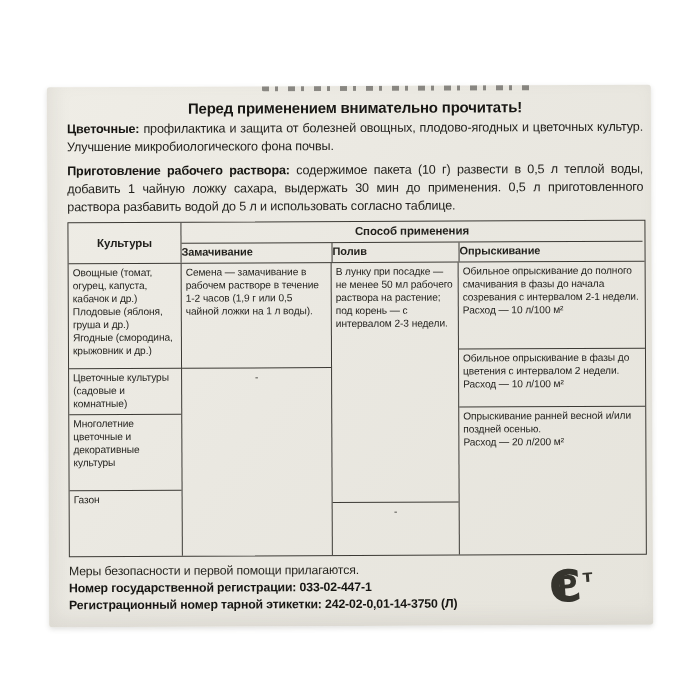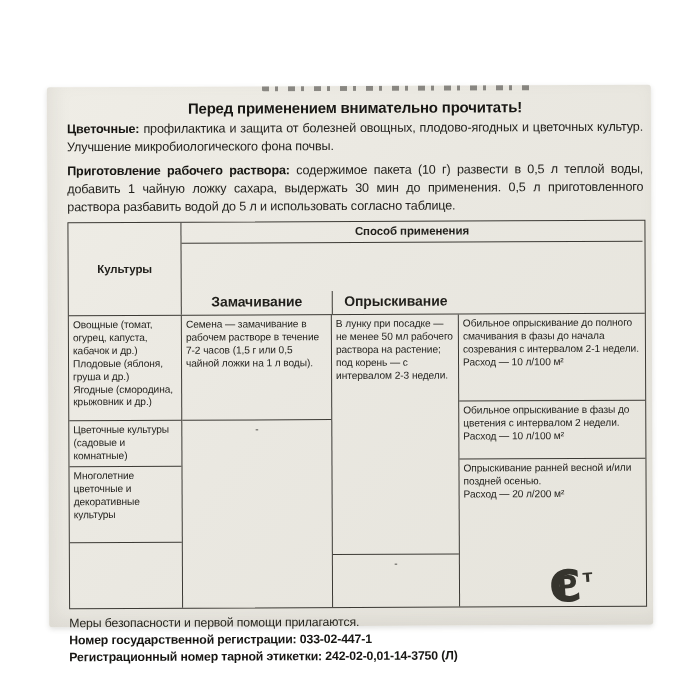--- a/index.html
+++ b/index.html
@@ -40,21 +40,21 @@
   .cultures-hdr{
     display:flex;align-items:center;justify-content:center;font-weight:bold;font-size:11.5px;
   }
   .right-hdr{border-left:1px solid #3c3a35;}
   .method-hdr{
     text-align:center;font-weight:bold;font-size:11.5px;
     border-bottom:1px solid #3c3a35;padding:2px 0 3px 0;
   }
   .sub-hdrs{display:grid;grid-template-columns:150px 127px 185px;}
   .sub-hdrs .cell{
-    text-align:center;font-weight:bold;font-size:14px;padding:2px 0 3px 0;margin-top:48px;
+    font-weight:bold;font-size:11px;padding:2px 0 3px 0;
   }
   .sub-hdrs .cell + .cell{border-left:1px solid #3c3a35;}
   .body{display:grid;grid-template-columns:112px 150px 127px 187px;}
   .col{display:flex;flex-direction:column;}
   .col + .col{border-left:1px solid #3c3a35;}
   .bcell{
     box-sizing:border-box;padding:3px 4px 2px 4px;overflow:hidden;white-space:pre-line;
   }
   .bcell.rule{border-bottom:1px solid #3c3a35;}
   .bcell.center{display:flex;align-items:flex-start;justify-content:center;white-space:normal;}
@@ -83,34 +83,36 @@
   <p class="para"><b>Приготовление рабочего раствора:</b>
     <span>содержимое пакета (10 г) развести в 0,5 л теплой воды, добавить 1 чайную ложку сахара, выдержать 30 мин до применения. 0,5 л приготовленного раствора разбавить водой до 5 л и использовать согласно таблице.</span></p>
 
   <div class="tbl">
     <div class="hdr-top">
       <div class="cultures-hdr">Культуры</div>
       <div class="right-hdr">
         <div class="method-hdr">Способ применения</div>
         <div class="sub-hdrs">
           <div class="cell">Замачивание</div>
+          <div class="cell">Полив</div>
           <div class="cell">Опрыскивание</div>
         </div>
       </div>
     </div>
     <div class="body">
       <div class="col">
         <div class="bcell rule" style="height:105px">Овощные (томат, огурец, капуста, кабачок и др.)
 Плодовые (яблоня, груша и др.)
 Ягодные (смородина, крыжовник и др.)</div>
         <div class="bcell rule" style="height:46px">Цветочные культуры (садовые и комнатные)</div>
         <div class="bcell rule" style="height:76px">Многолетние цветочные и декоративные культуры</div>
+        <div class="bcell" style="height:52px">Газон</div>
       </div>
       <div class="col">
-        <div class="bcell rule" style="height:105px">Семена — замачивание в рабочем растворе в течение 7-2 часов (1,5 г или 0,5 чайной ложки на 1 л воды).</div>
+        <div class="bcell rule" style="height:105px">Семена — замачивание в рабочем растворе в течение 1-2 часов (1,9 г или 0,5 чайной ложки на 1 л воды).</div>
         <div class="bcell center" style="height:52px">-</div>
       </div>
       <div class="col">
         <div class="bcell rule" style="height:240px">В лунку при посадке — не менее 50 мл рабочего раствора на растение; под корень — с интервалом 2-3 недели.</div>
         <div class="bcell center" style="height:52px">-</div>
       </div>
       <div class="col">
         <div class="bcell rule" style="height:87px">Обильное опрыскивание до полного смачивания в фазы до начала созревания с интервалом 2-1 недели.
 Расход — 10 л/100 м²</div>
         <div class="bcell rule" style="height:58px">Обильное опрыскивание в фазы до цветения с интервалом 2 недели.

